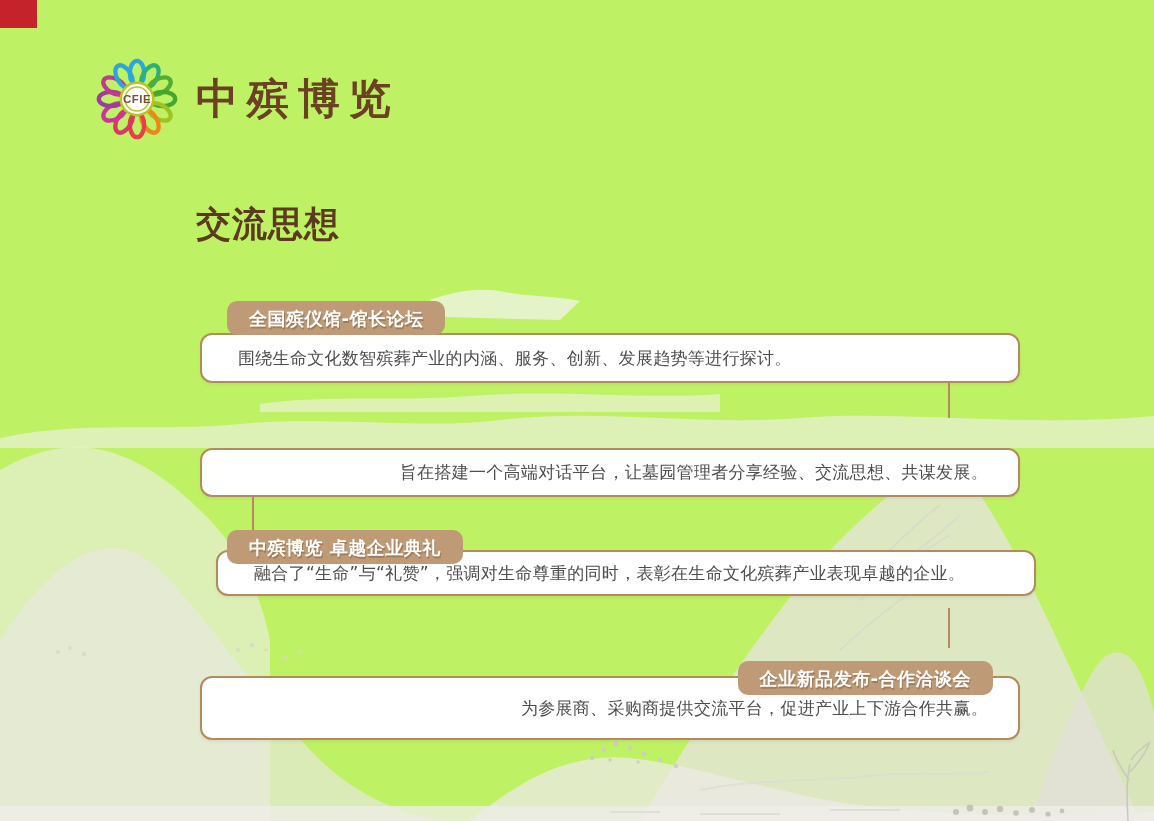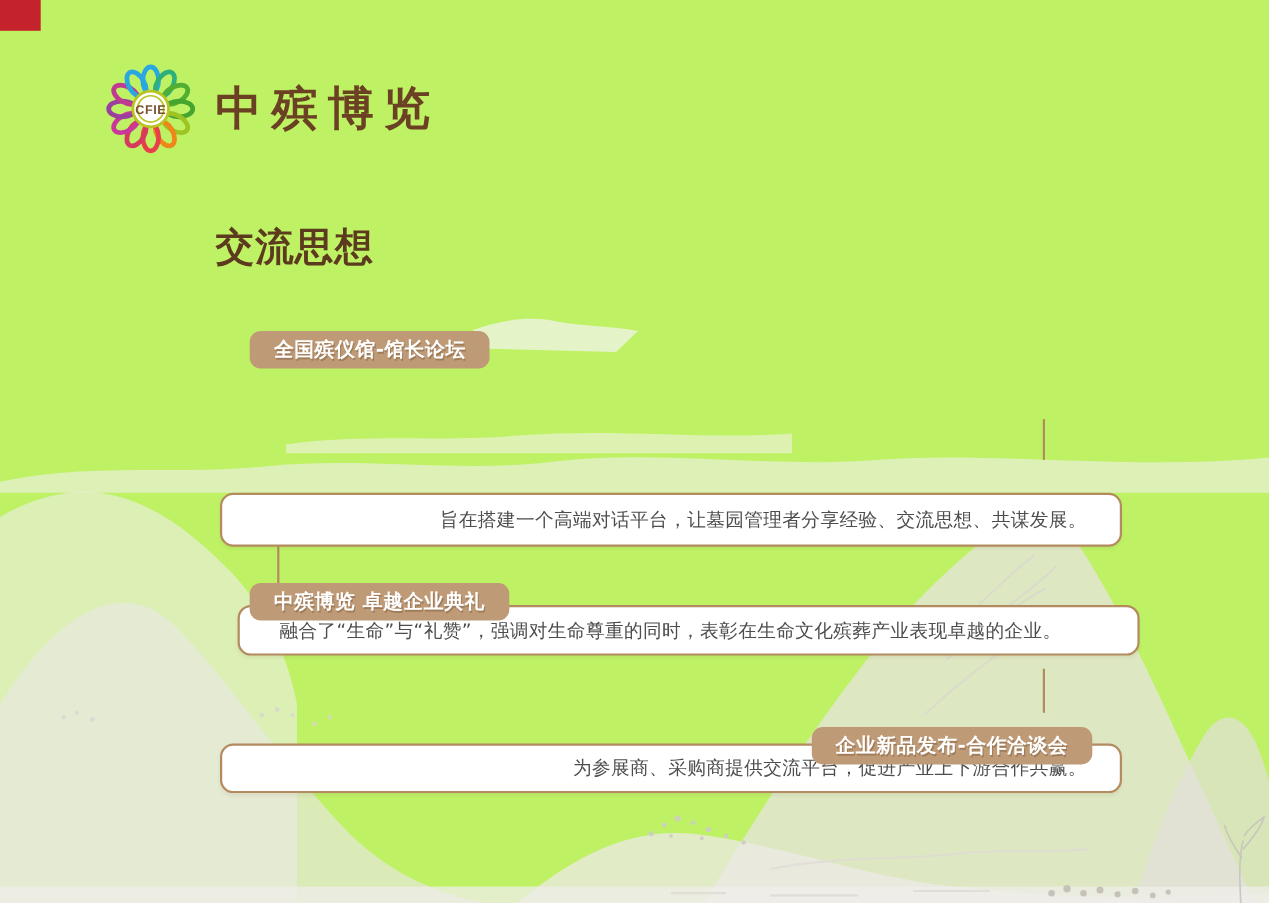--- a/index.html
+++ b/index.html
@@ -43,21 +43,21 @@
   .t1{top:0;} .t2{top:114px;} .t3{top:229px;} .t4{top:360px;}
 
   .box{
     position:absolute;left:0;width:820px;box-sizing:border-box;z-index:2;
     background:var(--box_bg);border:2px solid var(--box_border);border-radius:12px;
     display:flex;align-items:center;font-size:17px;color:var(--body_text);letter-spacing:.3px;
     box-shadow:0 2px 3px rgba(150,120,90,.12);white-space:nowrap;
   }
   .box-left{justify-content:flex-start;padding:0 24px 0 36px;}
   .box-right{justify-content:flex-end;padding:0 30px 0 24px;}
-  .b1{top:32px;height:50px;} .b2{top:147px;height:49px;padding-left:47px;} .b3{top:249px;height:46px;margin-left:16px;} .b4{top:375px;height:45px;}
+  .b1{top:32px;height:50px;} .b2{top:147px;height:49px;padding-left:47px;} .b3{top:249px;height:46px;margin-left:16px;} .b4{top:375px;height:64px;}
 
   .connector{position:absolute;width:2px;background:var(--box_border);z-index:1;}
   .c1{left:748px;top:80px;height:37px;}
   .c2{left:52px;top:194px;height:38px;}
   .c3{left:748px;top:307px;height:40px;}
 </style>
 </head>
 <body>
 
 <div class="page">
@@ -149,20 +149,21 @@
       <text class="cfie-text" x="0" y="4.5" text-anchor="middle">CFIE</text>
     </svg>
     <span class="wordmark">中殡博览</span>
   </div>
 
   <h1 class="page-title">交流思想</h1>
 
   <div class="summits">
 
     <div class="tab tab-left t1">全国殡仪馆-馆长论坛</div>
+    <div class="box box-left b1">围绕生命文化数智殡葬产业的内涵、服务、创新、发展趋势等进行探讨。</div>
 
     <div class="connector c1"></div>
 
     <div class="box box-right b2">旨在搭建一个高端对话平台，让墓园管理者分享经验、交流思想、共谋发展。</div>
 
     <div class="connector c2"></div>
 
     <div class="tab tab-left t3">中殡博览 卓越企业典礼</div>
     <div class="box box-left b3">融合了“生命”与“礼赞”，强调对生命尊重的同时，表彰在生命文化殡葬产业表现卓越的企业。</div>
 

